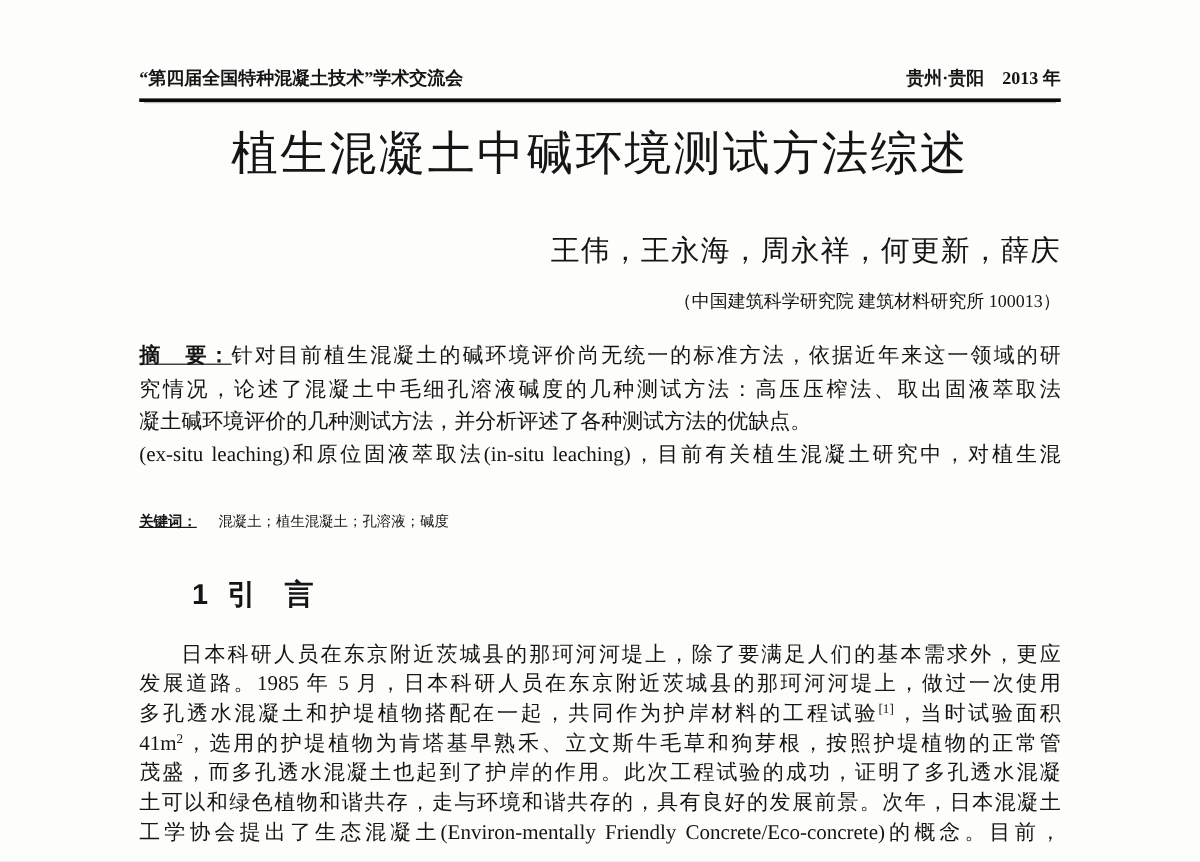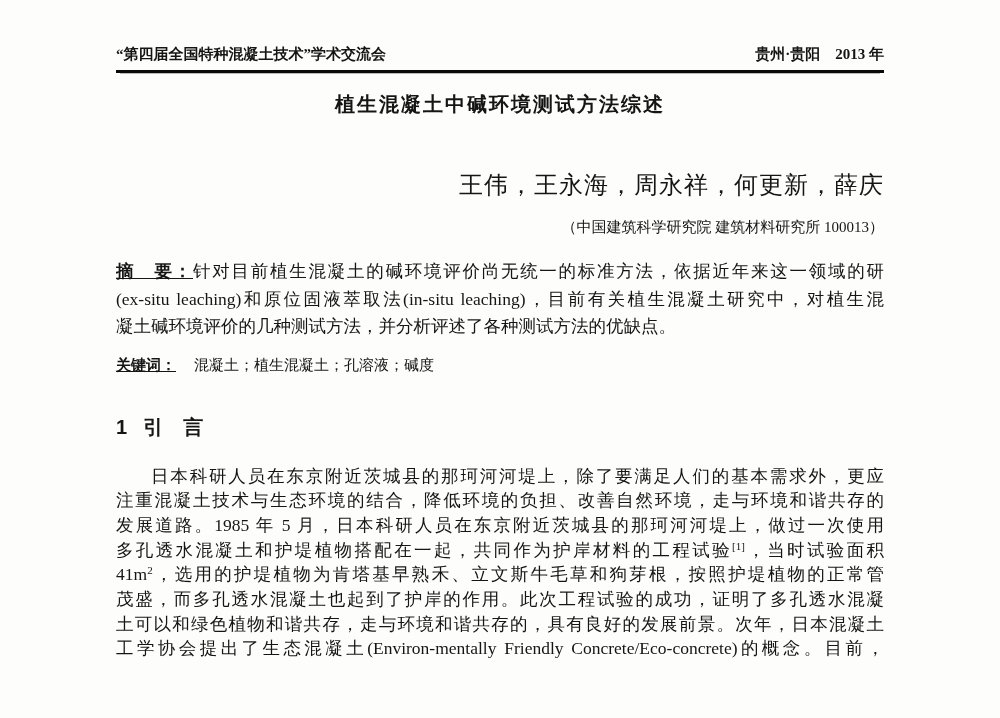--- a/index.html
+++ b/index.html
@@ -15,37 +15,37 @@
     color: #151515;
     overflow: hidden;
     font-family: "Liberation Serif", "DejaVu Serif", serif;
   }
   .column {
     width: 768px;
     margin: 0 auto;
   }
   
   .running-head {
-    margin-top: 44px;
+    margin-top: 56px;
     display: flex;
     justify-content: space-between;
     align-items: flex-end;
     font-size: 15px;
     line-height: 20px;
     font-weight: bold;
     padding-bottom: 6px;
     border-bottom: 3px solid #0a0a0a;
     box-shadow: 0 5px 0 -4px #bbb; 
   }
   
   .paper-title {
     text-align: center;
     font-family: "Liberation Sans", "DejaVu Sans", sans-serif;
-    font-weight: bold;
-    font-size: 20px;
+    font-weight: normal;
+    font-size: 39px;
     line-height: 36px;
     letter-spacing: 2px;
   }
   .authors {
     margin-top: 49px;
     text-align: right;
     font-size: 24px;
     line-height: 28px;
     letter-spacing: 1px;
   }
@@ -71,32 +71,33 @@
   }
   .abs-line.last-line {
     text-align-last: left;
   }
   .abs-label, .kw-label {
     font-family: "Liberation Sans", "DejaVu Sans", sans-serif;
     font-weight: bold;
     text-decoration: underline;
   }
   .keywords {
-    margin-top: 12px;
-    font-size: 15px;
+    margin-top: 29px;
+    font-size: 12px;
     line-height: 24px;
   }
   .kw-text { margin-left: 18px; }
   
   .section-heading {
     margin-top: 37px;
     font-family: "Liberation Sans", "DejaVu Sans", sans-serif;
     font-weight: bold;
-    font-size: 20px;
+    font-size: 24px;
     line-height: 26px;
+    margin-left: 44px;
   }
   .section-number { margin-right: 16px; }
   
   .body-text {
     margin-top: 24px;
     font-size: 17.5px;
   }
   .body-line {
     height: 24.7px;
     line-height: 24.7px;
@@ -125,41 +126,41 @@
 
     <div class="authors">王伟，王永海，周永祥，何更新，薛庆</div>
 
     <div class="affiliation">（中国建筑科学研究院 建筑材料研究所 100013）</div>
 
     <div class="abstract">
       <div class="abs-line">
         <span class="abs-label">摘　要：</span><span>针对目前植生混凝土的碱环境评价尚无统一的标准方法，依据近年来这一领域的研</span>
       </div>
       <div class="abs-line">
-        <span>(ex-situ leaching)和原位固液萃取法(in-situ leaching)，目前有关植生混凝土研究中，对植生混</span>
+        <span>究情况，论述了混凝土中毛细孔溶液碱度的几种测试方法：高压压榨法、取出固液萃取法</span>
       </div>
       <div class="abs-line last-line">
         <span>凝土碱环境评价的几种测试方法，并分析评述了各种测试方法的优缺点。</span>
+      </div>
+      <div class="abs-line">
+        <span>(ex-situ leaching)和原位固液萃取法(in-situ leaching)，目前有关植生混凝土研究中，对植生混</span>
       </div>
     </div>
 
     <div class="keywords">
       <span class="kw-label">关键词：</span><span class="kw-text">混凝土；植生混凝土；孔溶液；碱度</span>
     </div>
 
     <h2 class="section-heading">
       <span class="section-number">1</span><span>引　言</span>
     </h2>
 
     <div class="body-text">
       <div class="body-line indent">
         <span>日本科研人员在东京附近茨城县的那珂河河堤上，除了要满足人们的基本需求外，更应</span><span></span>
-      </div>
-      <div class="body-line">
-        <span>注重混凝土技术与生态环境的结合，降低环境的负担、改善自然环境，走与环境和谐共存的</span><span></span>
       </div>
       <div class="body-line">
         <span>发展道路。1985 年 5 月，日本科研人员在东京附近茨城县的那珂河河堤上，做过一次使用</span><span></span>
       </div>
       <div class="body-line">
         <span>多孔透水混凝土和护堤植物搭配在一起，共同作为护岸材料的工程试验</span><sup class="ref">[1]</sup><span>，当时试验面积</span>
       </div>
       <div class="body-line">
         <span>41m</span><sup class="ref">2</sup><span>，选用的护堤植物为肯塔基早熟禾、立文斯牛毛草和狗芽根，按照护堤植物的正常管</span>
       </div>

